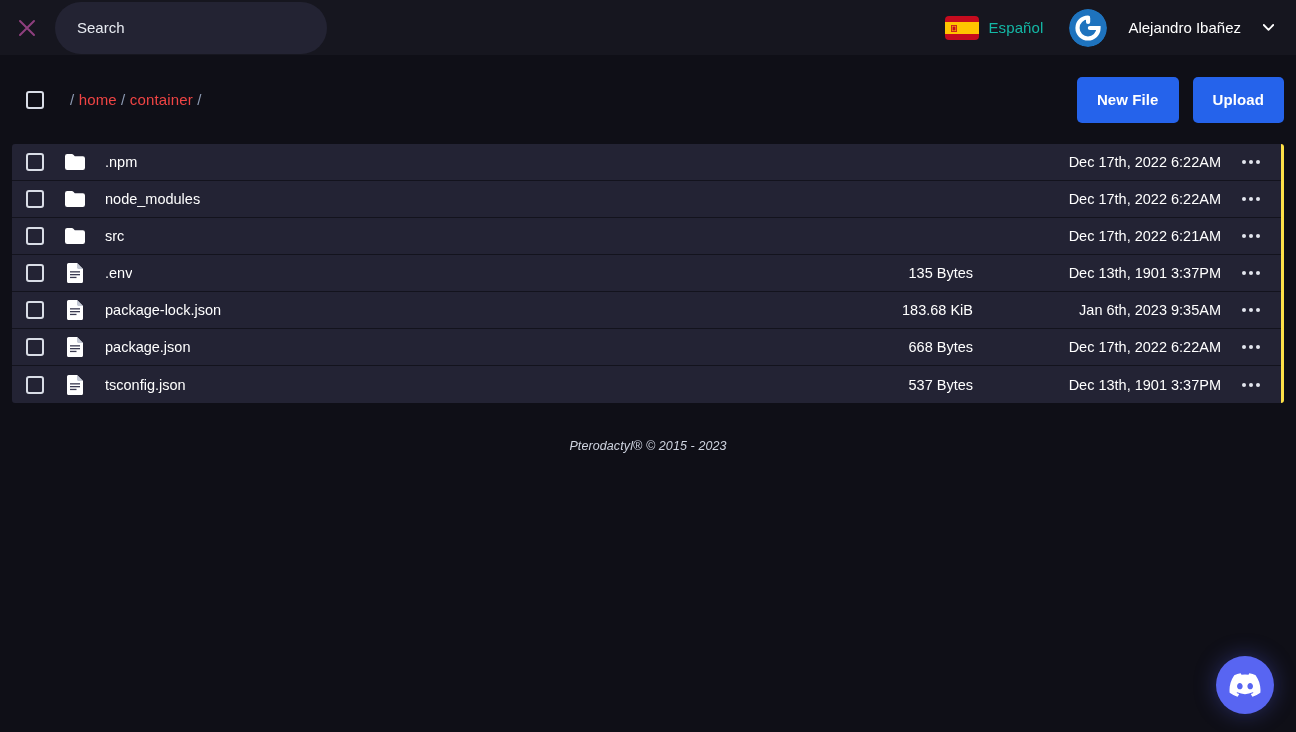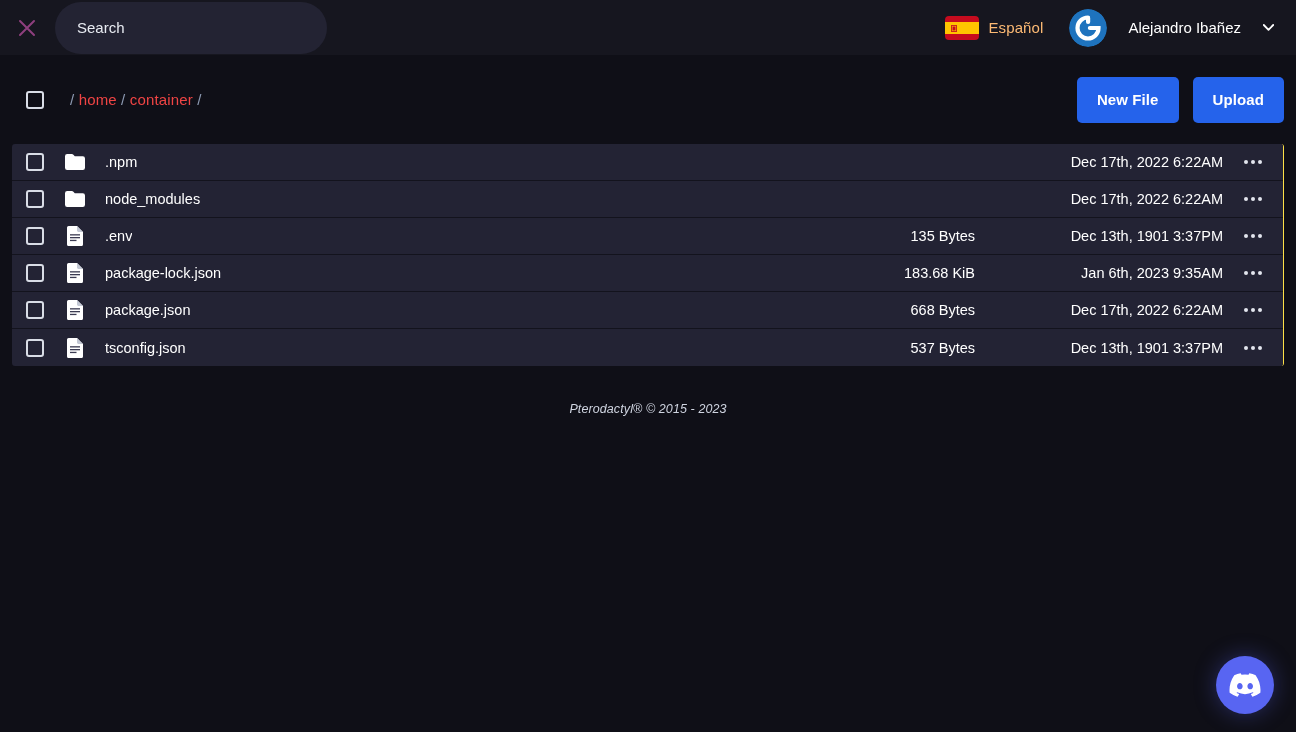--- a/index.html
+++ b/index.html
@@ -68,21 +68,21 @@
   .flag {
     width: 34px;
     height: 24px;
     border-radius: 4px;
     overflow: hidden;
     display: block;
     flex: 0 0 auto;
   }
   .locale-label {
     font-size: 15px;
-    color: #fdba74;
+    color: #14b8a6;
     letter-spacing: .1px;
   }
 
   .user-menu {
     display: flex;
     align-items: center;
     gap: 21px;
     cursor: pointer;
   }
   .avatar {
@@ -148,21 +148,21 @@
   }
   .btn-green { background: #2ecc80; }
   .btn-blue  { background: #2563eb; }
   .btn + .btn { margin-left: 14px; }
 
   
   .filelist {
     margin: 0 12px;
     border-radius: 3px;
     overflow: hidden;
-    border-right: 1px solid #fde047;
+    border-right: 3px solid #fde047;
   }
 
   .row {
     height: 37px;
     background: #232334;
     display: flex;
     align-items: center;
     padding: 0 0 0 14px;
     border-bottom: 1px solid #13131d;
     cursor: pointer;
@@ -353,20 +353,39 @@
         <span class="dots">
           <i></i>
           <i></i>
           <i></i>
         </span>
       </div>
     </div>
     <div class="row">
       <div class="chk"></div>
       <div class="row-icon">
+        <svg width="20" height="16" viewBox="0 0 20 16">
+          <path fill="#ffffff" d="M0 2.2A2.2 2.2 0 0 1 2.2 0h4.6c.6 0 1.2.25 1.6.7L9.8 2.2h8A2.2 2.2 0 0 1 20 4.4v9.4A2.2 2.2 0 0 1 17.8 16H2.2A2.2 2.2 0 0 1 0 13.8V2.2z"></path>
+        </svg>
+      </div>
+      <div class="row-name">src</div>
+      <div class="row-spacer"></div>
+      <div class="row-size"></div>
+      <div class="row-date">Dec 17th, 2022 6:21AM</div>
+      <div class="row-menu">
+        <span class="dots">
+          <i></i>
+          <i></i>
+          <i></i>
+        </span>
+      </div>
+    </div>
+    <div class="row">
+      <div class="chk"></div>
+      <div class="row-icon">
         <svg width="16" height="20" viewBox="0 0 16 20">
           <path fill="#ffffff" d="M0 1.6A1.6 1.6 0 0 1 1.6 0H10l6 6v12.4A1.6 1.6 0 0 1 14.4 20H1.6A1.6 1.6 0 0 1 0 18.4V1.6z"></path>
           <path fill="#c3c8d4" d="M10 0l6 6h-4.6A1.4 1.4 0 0 1 10 4.6V0z"></path>
           <g fill="#3b3b52">
             <rect x="3" y="8.2" width="10" height="1.3"></rect>
             <rect x="3" y="11" width="10" height="1.3"></rect>
             <rect x="3" y="13.8" width="6.5" height="1.3"></rect>
           </g>
         </svg>
       </div>

